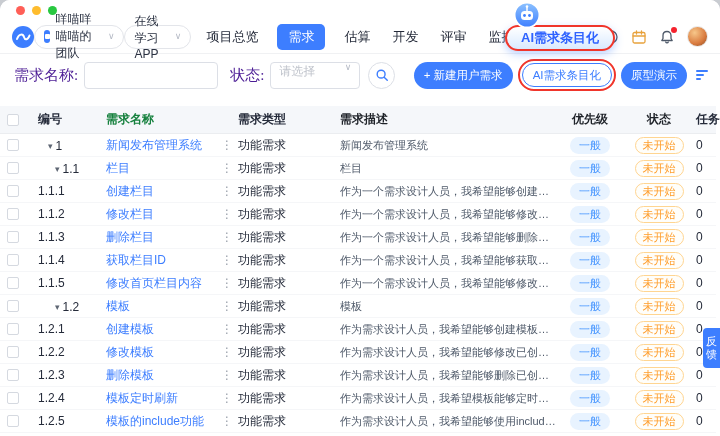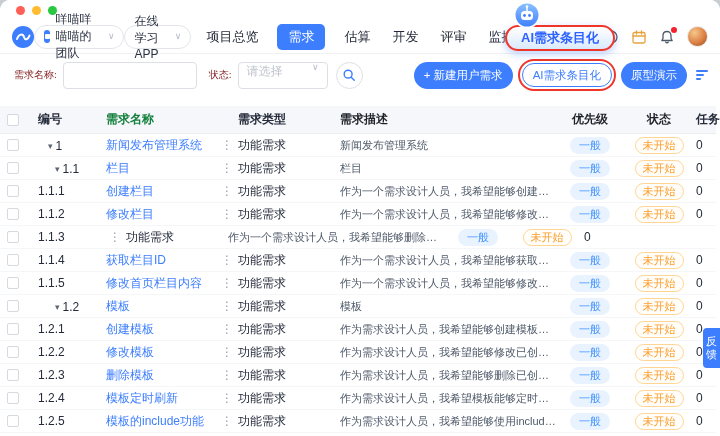--- a/index.html
+++ b/index.html
@@ -36,21 +36,21 @@
 
   
   .ai-callout-bubble { position:absolute; left:505px; top:25px; z-index:30; height:26px;
     display:flex; align-items:center; justify-content:center; padding:0 14px;
     background:linear-gradient(180deg,#ffffff,#d9eaff); border:2px solid #f0352b; border-radius:14px;
     color:#2f63ff; font-size:13px; font-weight:bold; box-shadow:0 3px 8px rgba(61,126,255,.35); white-space:nowrap; }
   .ai-callout-robot { position:absolute; left:513px; top:1px; z-index:31; }
 
   
   .filterbar { height:42px; display:flex; align-items:center; padding:0 10px 0 14px; gap:6px; background:#fff; }
-  .flabel { font-size:10px; color:#7f1d1d; white-space:nowrap;font-family:Liberation Serif, serif; }
+  .flabel { font-size:15px; color:#4c1d95; white-space:nowrap;font-family:Liberation Serif, serif; }
   .txt { width:134px; height:27px; border:1px solid #dcdfe6; border-radius:4px; padding:0 8px;
     font-size:12px; color:#333; outline:none; }
   .select { width:90px; height:27px; border:1px solid #dcdfe6; border-radius:4px; display:flex;
     justify-content:space-between; padding:0 8px; cursor:pointer; background:#fff; }
   .select .ph { font-size:12px; color:#c0c4cc; }
   .search-btn { width:27px; height:27px; border:1px solid #dcdfe6; border-radius:50%; background:#fff;
     display:flex; align-items:center; justify-content:center; cursor:pointer; margin-left:2px; }
   .fb-right { margin-left:auto; display:flex; align-items:center; gap:5px; }
   .btn { height:27px; display:inline-flex; align-items:center; justify-content:center; padding:0 10px;
     border-radius:14px; font-size:11.5px; cursor:pointer; white-space:nowrap; border:none; }
@@ -364,20 +364,23 @@
         <div class="trow">
           <div class="c-check">
             <span class="checkbox"></span>
           </div>
           <div class="c-id">
             <span class="idwrap lvl2">
 
               <span>1.1.3</span>
             </span>
           </div>
+          <div class="c-name">
+            <a class="namelink">删除栏目</a>
+          </div>
           <div class="c-menu">⋮</div>
           <div class="c-type">功能需求</div>
           <div class="c-desc">作为一个需求设计人员，我希望能够删除栏目，以便...</div>
           <div class="c-pri">
             <span class="pill-pri">一般</span>
           </div>
           <div class="c-status">
             <span class="pill-status">未开始</span>
           </div>
           <div class="c-tasks">0</div>

